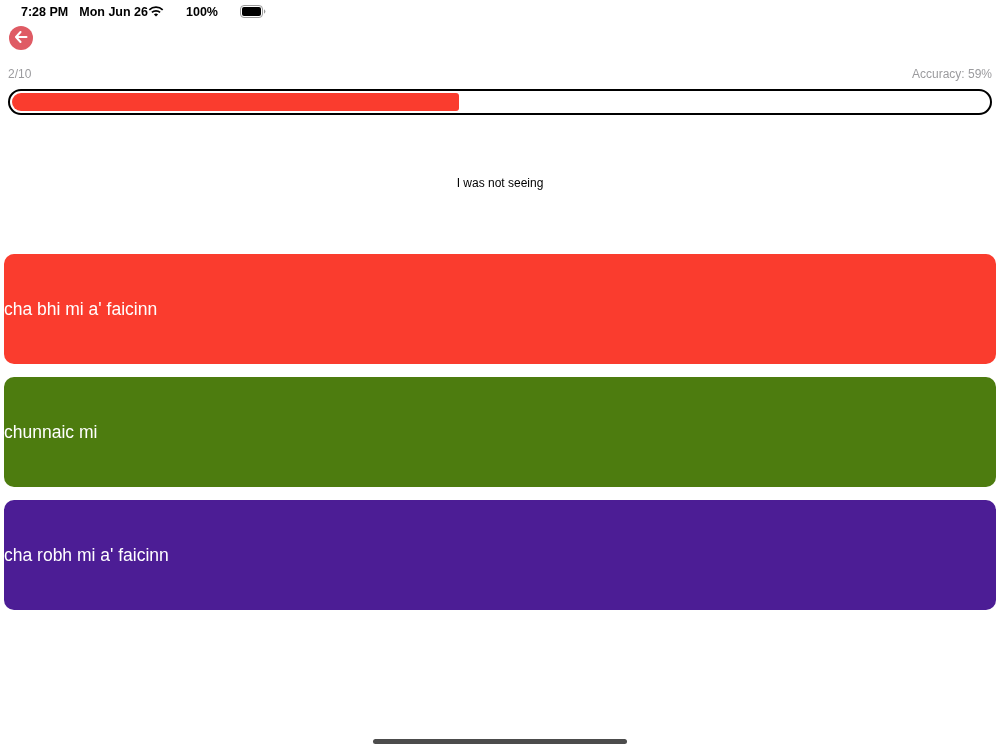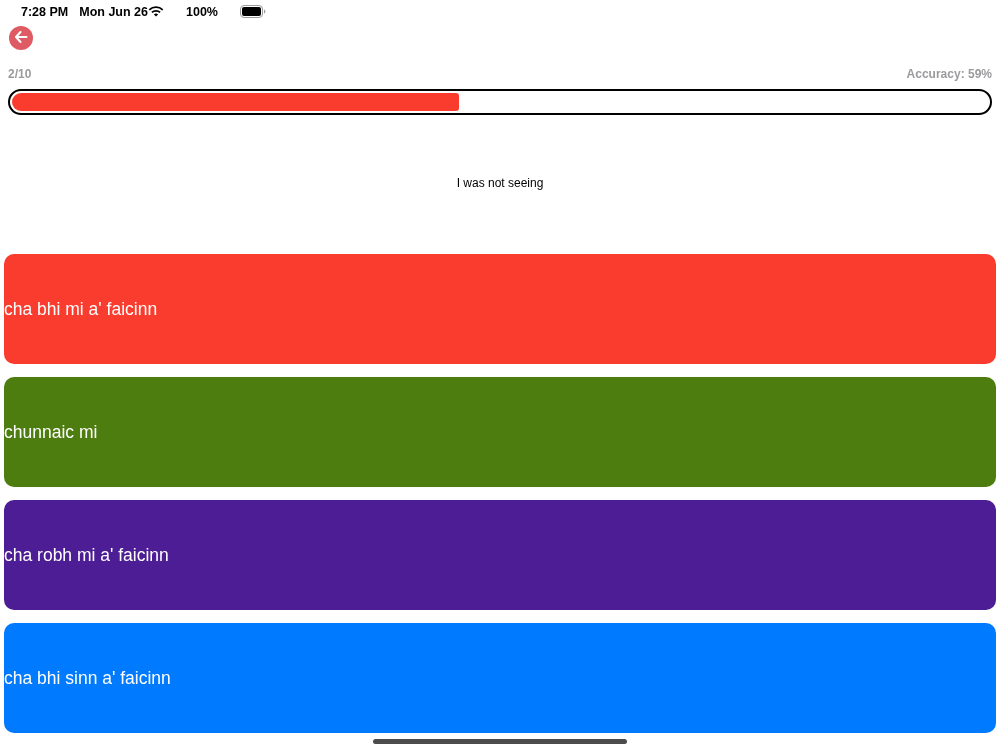--- a/index.html
+++ b/index.html
@@ -62,21 +62,20 @@
 
   
   .progress-labels {
     position: absolute;
     top: 67px;
     left: 8px;
     right: 8px;
     display: flex;
     justify-content: space-between;
     font-size: 12px;
-    font-weight: bold;
   }
 
   
   .progress-track {
     position: absolute;
     top: 89px;
     left: 8px;
     right: 8px;
     height: 26px;
     border: 2px solid #000;
@@ -181,18 +180,15 @@
 <div class="answers">
   <button class="answer-button" style="background: rgb(250, 60, 46);">
     <span>cha bhi mi a' faicinn</span>
   </button>
   <button class="answer-button" style="background: #4d7c0f;">
     <span>chunnaic mi</span>
   </button>
   <button class="answer-button" style="background: #4c1d95;">
     <span>cha robh mi a' faicinn</span>
   </button>
-  <button class="answer-button" style="background: rgb(0, 122, 255);">
-    <span>cha bhi sinn a' faicinn</span>
-  </button>
 </div>
 
 <div class="home-indicator" style="background: rgb(76, 76, 76);"></div>
 
 </body></html>

